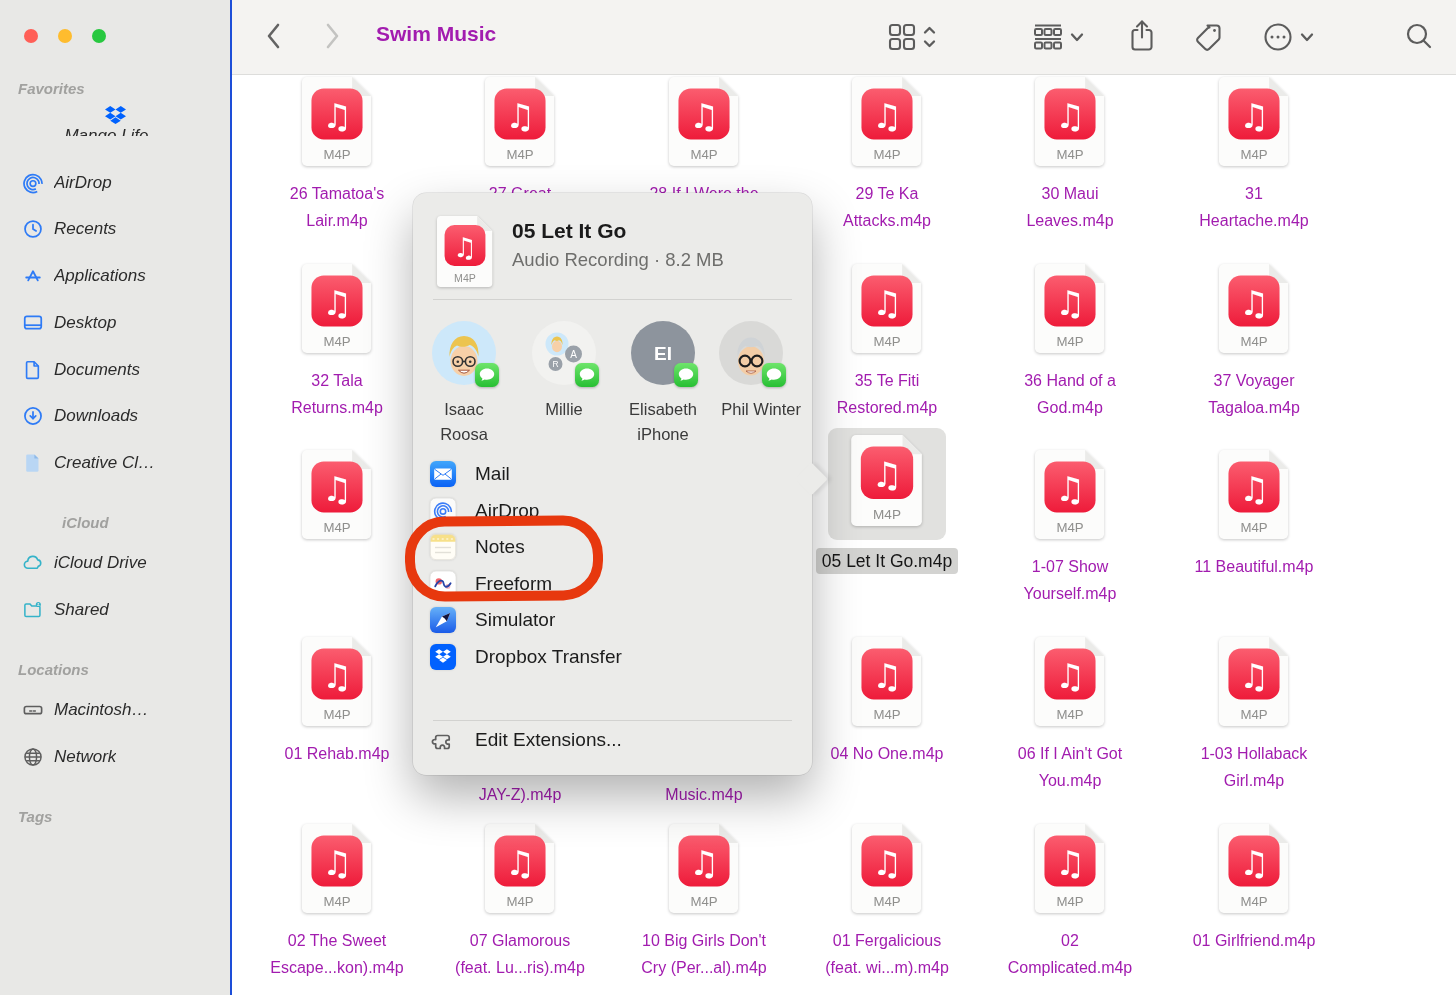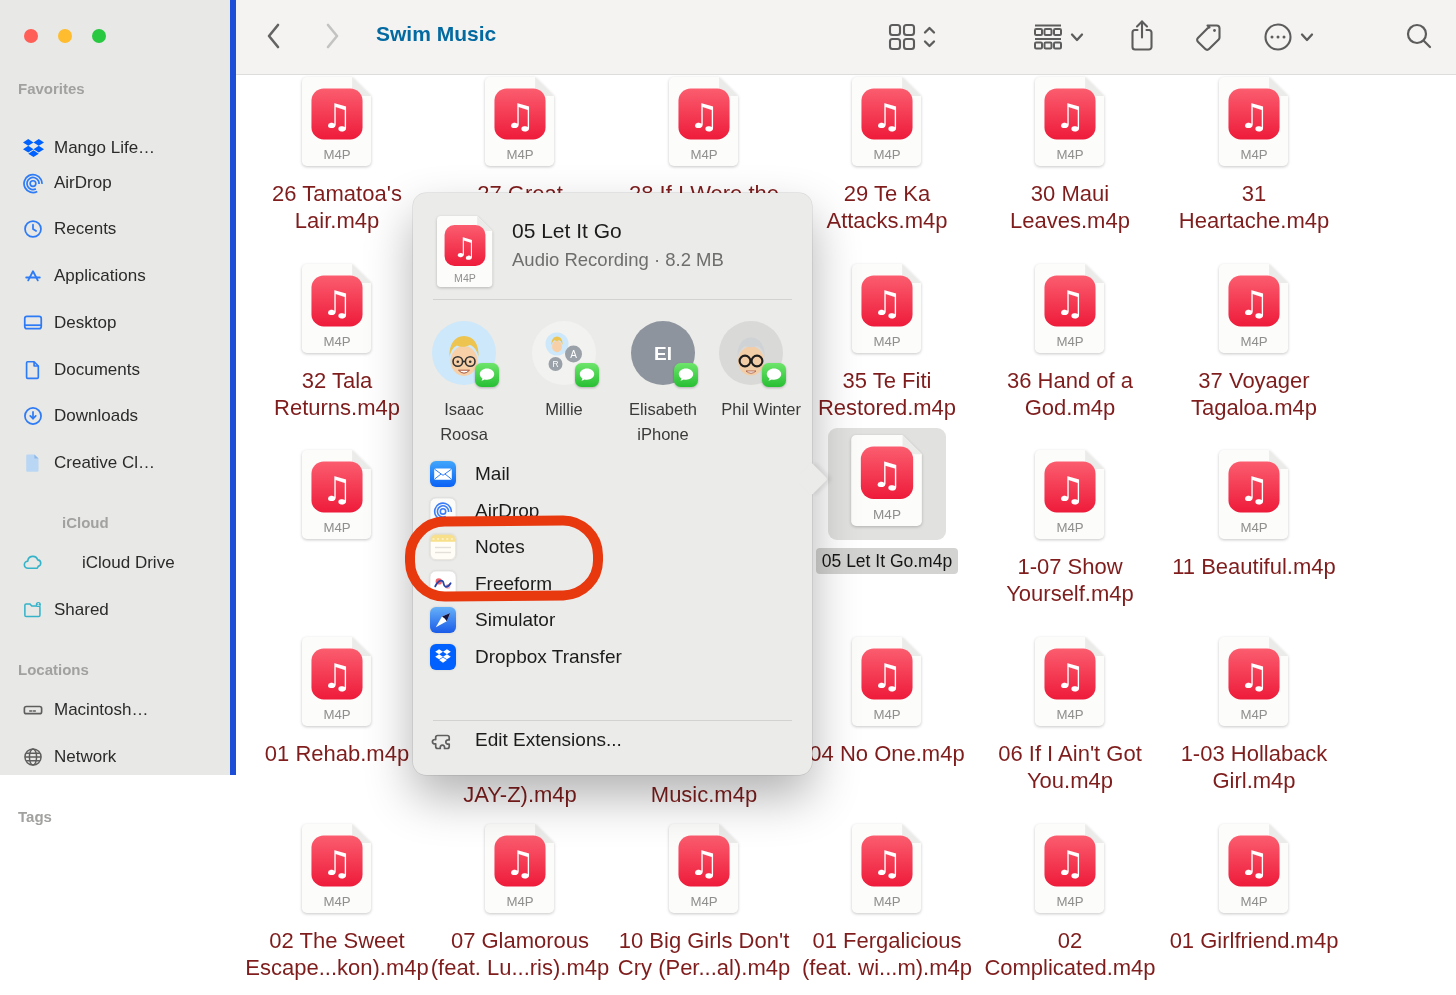--- a/index.html
+++ b/index.html
@@ -1,53 +1,53 @@
 <!DOCTYPE html>
 <html><head>
 <meta charset="utf-8">
 <style>
   html,body{margin:0;padding:0;}
   body{width:1456px;height:995px;overflow:hidden;position:relative;background:#fff;
        font-family:"Liberation Sans","DejaVu Sans",sans-serif;-webkit-font-smoothing:antialiased;}
   
-  .sidebar{position:absolute;left:0;top:0;width:230px;height:775px;background:#e8e8e6;
-           border-right:6px solid #1d4ed8;z-index:5;}
+  .sidebar{position:absolute;left:0;top:0;width:230px;height:995px;background:#e8e8e6;
+           border-right:2px solid #1d4ed8;z-index:5;font-style:italic;}
   .traffic{position:absolute;left:24px;top:29px;display:flex;gap:20px;}
   .dot{width:14px;height:14px;border-radius:50%;}
   .dot.r{background:#ff5f57}.dot.y{background:#febc2e}.dot.g{background:#28c840}
   .side-head{position:absolute;left:18px;font-size:15px;font-weight:bold;color:#a1a19f;}
   .side-item{position:absolute;left:12px;width:206px;height:32px;display:flex;align-items:center;
              border-radius:6px;}
   .side-ic{width:22px;height:22px;margin-left:10px;margin-right:10px;flex:none;display:flex;
            align-items:center;justify-content:center;}
   .side-lab{font-size:17px;color:#2b2b2b;white-space:nowrap;overflow:hidden;}
   
   .toolbar{position:absolute;left:230px;top:0;width:1226px;height:74px;background:#f4f3f1;
            border-bottom:1px solid #dddddb;z-index:4;}
   .tb{position:absolute;display:flex;align-items:center;gap:6px;color:#5c5c5c;}
   .tb svg{display:block}
-  .tb-title{position:absolute;left:146px;top:22px;font-size:21px;font-weight:bold;color:#0369a1;}
+  .tb-title{position:absolute;left:146px;top:22px;font-size:21px;font-weight:bold;color:#a21caf;}
   
   .file-item{position:absolute;width:184px;text-align:center;z-index:1;}
-  .file-item .lab{font-size:22px;line-height:27px;color:#7f1d1d;margin-top:9px;text-align:center;}
+  .file-item .lab{font-size:16px;line-height:27px;color:#a21caf;margin-top:9px;text-align:center;}
   .ficon{filter:drop-shadow(0 1px 1.5px rgba(0,0,0,0.22));}
   .sel-bg{width:118px;height:112px;margin:0 auto;background:#e1e1df;border-radius:9px;
           display:flex;align-items:flex-start;justify-content:center;padding-top:6px;box-sizing:border-box;}
   .pill{display:inline-block;background:#d3d3d1;border-radius:4px;padding:0 6px;
         font-size:17.5px;line-height:26px;color:#161616;}
   .fragment .lab{margin-top:16px;}
   
   .popup{position:absolute;left:413px;top:193px;width:399px;height:582px;background:#ebebe9;
          border-radius:13px;z-index:20;
          box-shadow:0 0 0 0.5px rgba(0,0,0,0.14), 0 22px 48px rgba(0,0,0,0.30);}
   .popup-arrow{position:absolute;right:-11px;top:274px;width:24px;height:24px;background:#ebebe9;
                transform:rotate(45deg);border-radius:3px;
                box-shadow:3px -3px 4px rgba(0,0,0,0.08);}
   .pp-head-ic{position:absolute;left:24px;top:22px;}
-  .pp-title{position:absolute;left:99px;top:26px;font-size:21px;font-weight:normal;color:#1b1b1b;}
+  .pp-title{position:absolute;left:99px;top:26px;font-size:21px;font-weight:bold;color:#1b1b1b;}
   .pp-meta{position:absolute;left:99px;top:56px;font-size:18.5px;color:#6e6e6c;}
   .pp-div{position:absolute;left:20px;right:20px;height:1px;background:#d2d2d0;}
   .contact{position:absolute;width:100px;text-align:center;top:128px;}
   .avatar{position:relative;width:64px;height:64px;margin:0 auto;}
   .avatar svg{display:block}
   .badge{position:absolute;right:-3px;bottom:-2px;width:24px;height:24px;
          filter:drop-shadow(0 1px 1px rgba(0,0,0,0.25));}
   .cname{margin-top:12px;font-size:16.5px;line-height:25px;color:#3a3a3a;}
   .share-rows{position:absolute;left:17px;right:17px;top:263px;}
   .share-row{display:flex;align-items:center;height:36.5px;}
@@ -85,21 +85,21 @@
   </svg>
 
 <div class="sidebar">
   <div class="traffic">
     <div class="dot r"></div>
     <div class="dot y"></div>
     <div class="dot g"></div>
   </div>
   <div id="sidebar-sections">
       <div class="side-head" style="top: 80px;">Favorites</div>
-      <div class="side-item" style="top: 132px;">
+      <div class="side-item" style="top: 104px; flex-direction: column;">
         <span class="side-ic">
           <svg width="21" height="18" viewBox="0 0 26 22">
             <path fill="#0062fe" d="M6.5 0l6.5 4.1L6.5 8.3 0 4.1zM19.5 0 26 4.1l-6.5 4.2L13 4.1zM0 12.5l6.5-4.2 6.5 4.2-6.5 4.1zM19.5 8.3l6.5 4.2-6.5 4.1L13 12.5zM6.5 18l6.5-4.1L19.5 18l-6.5 4z"></path>
           </svg>
         </span>
       <span class="side-lab">Mango Life…</span>
       </div>
       <div class="side-item" style="top: 166.7px;">
         <span class="side-ic">
           <svg width="22" height="22" viewBox="0 0 24 24" fill="none" stroke="#2e7bf6" stroke-width="1.9">
@@ -159,21 +159,21 @@
       <div class="side-item" style="top: 446.9px;">
         <span class="side-ic">
           <svg width="22" height="22" viewBox="0 0 24 24">
             <path d="M6 2.6h7.5L18 7.1v13.1a1.4 1.4 0 0 1-1.4 1.4H6a1.4 1.4 0 0 1-1.4-1.4V4A1.4 1.4 0 0 1 6 2.6z" fill="#b9d6f4"></path>
             <path d="M13.5 2.6 18 7.1h-4.5z" fill="#8fb9e8"></path>
           </svg>
         </span>
       <span class="side-lab">Creative Cl…</span>
       </div>
       <div class="side-head" style="top: 514px; margin-left: 44px;">iCloud</div>
-      <div class="side-item" style="top: 547px; gap: 28px;">
+      <div class="side-item" style="top: 547px;">
         <span class="side-ic">
           <svg width="24" height="22" viewBox="0 0 26 24" fill="none" stroke="#34b3c9" stroke-width="1.9" stroke-linejoin="round">
             <path d="M7.2 18.2a4.2 4.2 0 0 1-.4-8.4 6 6 0 0 1 11.7-1.5 3.9 3.9 0 0 1 .6 7.7 4 4 0 0 1-1.2 2.2z"></path>
           </svg>
         </span>
       <span class="side-lab">iCloud Drive</span>
       </div>
       <div class="side-item" style="top: 593.7px;">
         <span class="side-ic">
           <svg width="24" height="22" viewBox="0 0 26 24" fill="none" stroke="#34b3c9" stroke-width="1.8" stroke-linejoin="round">

